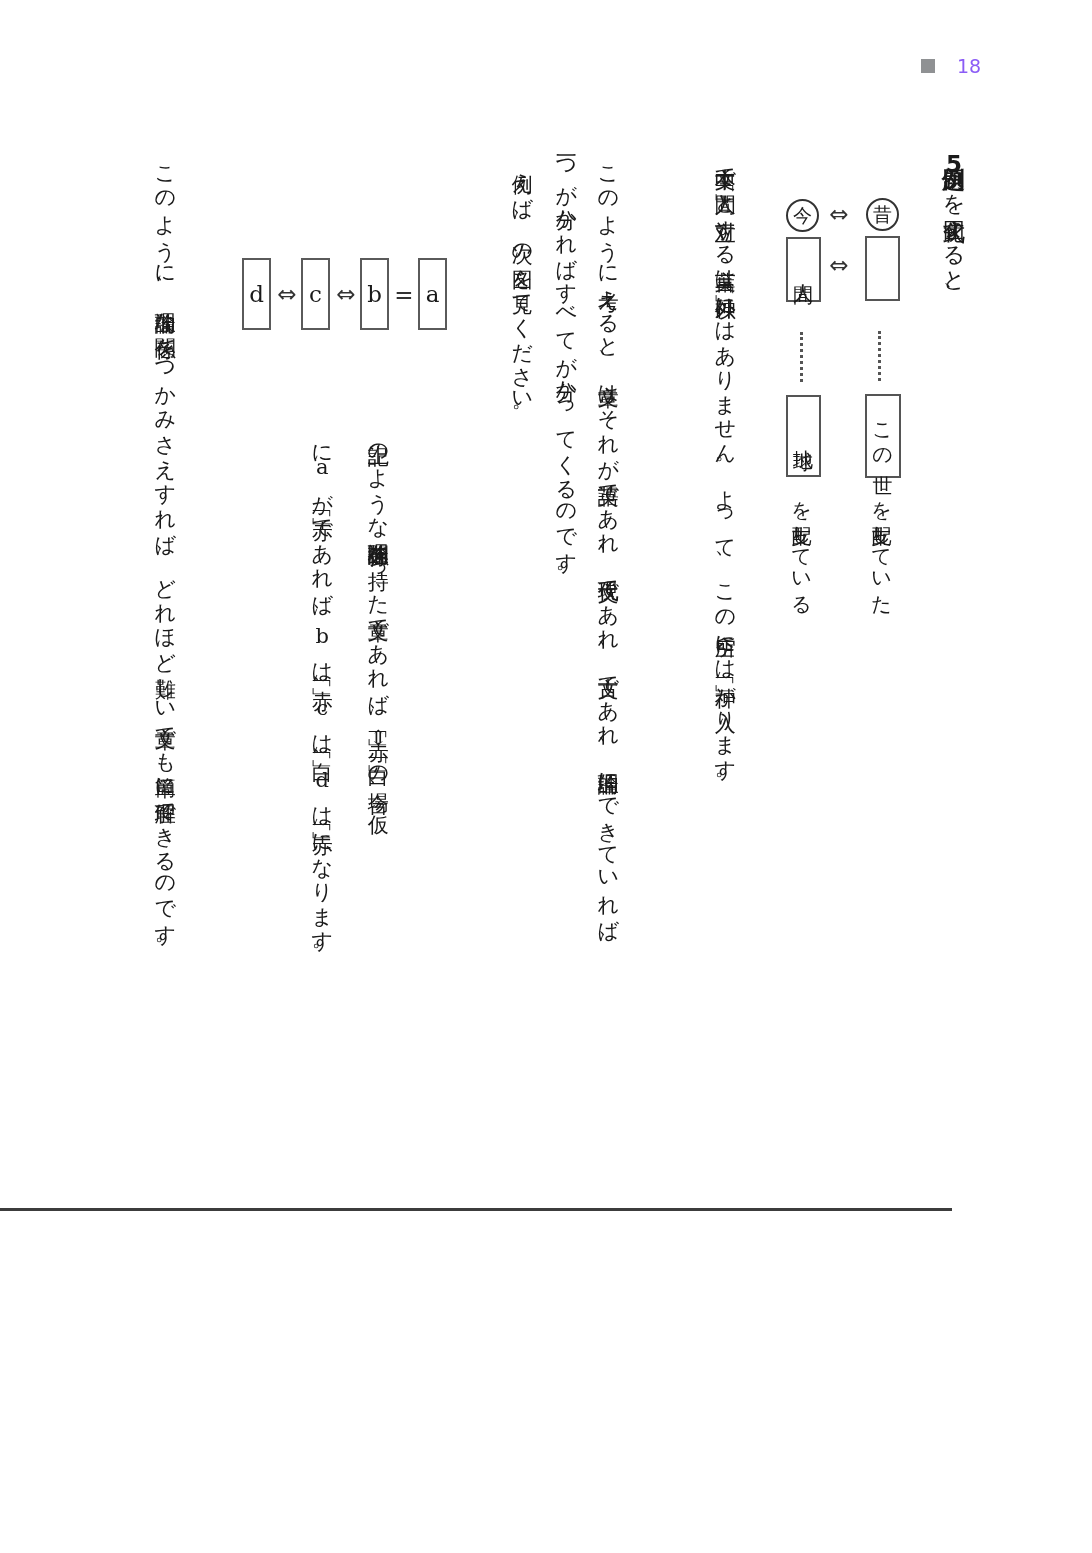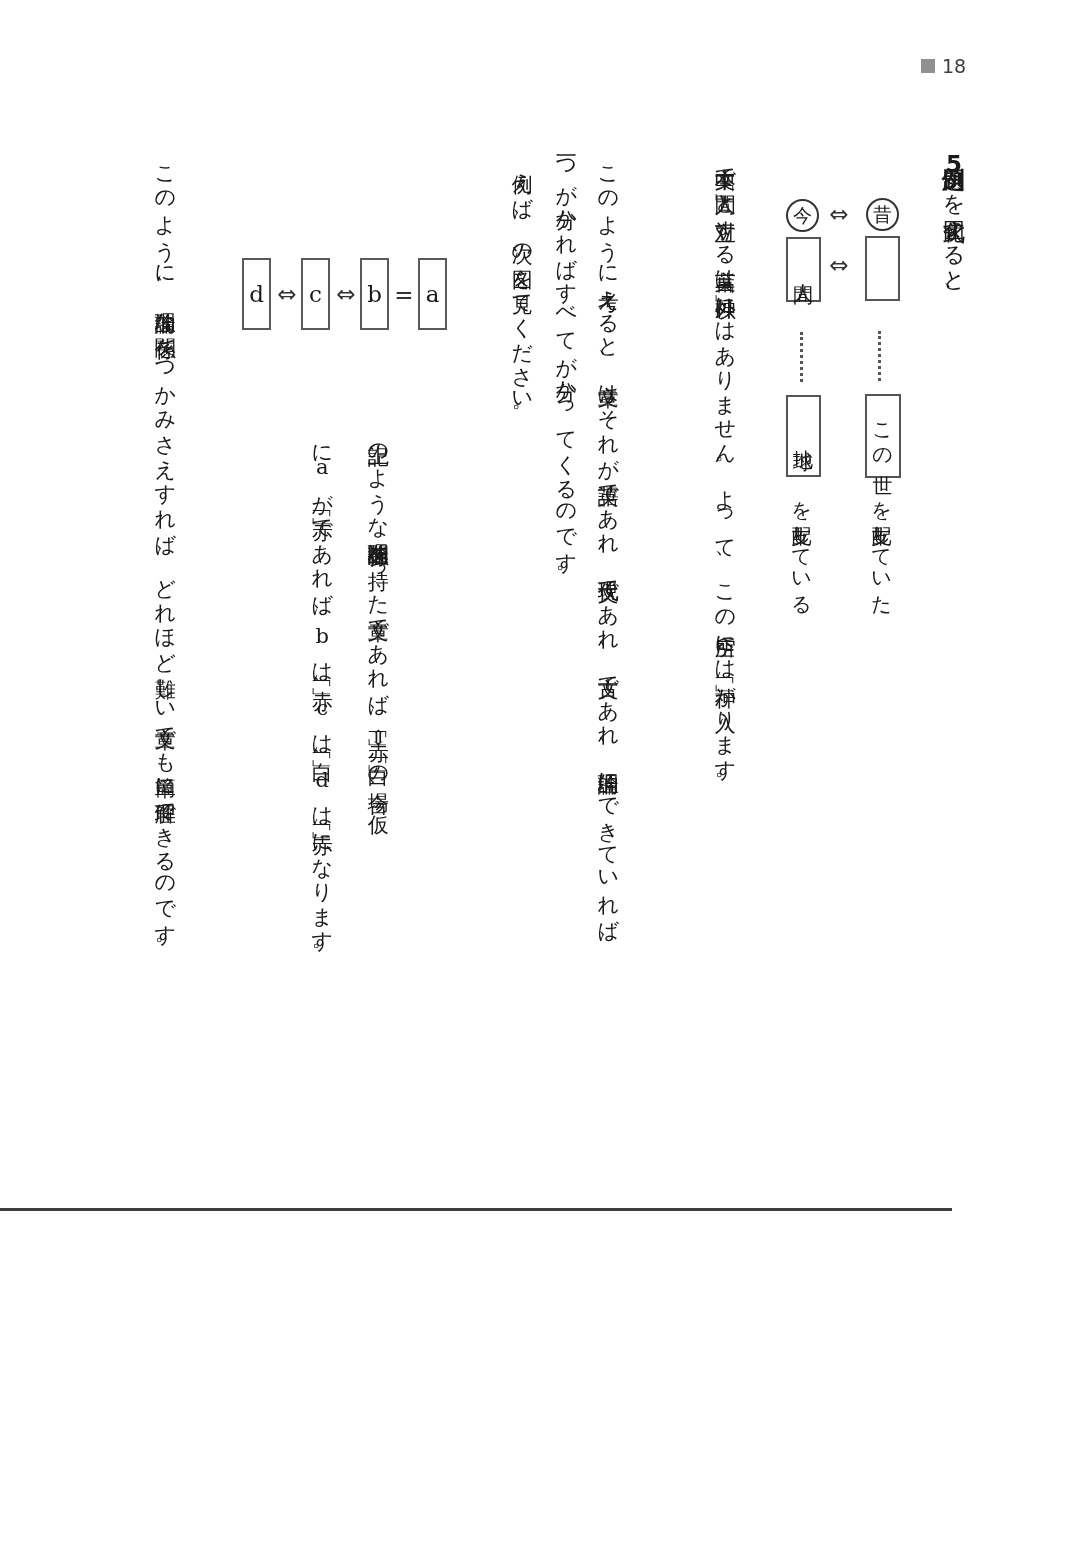--- a/index.html
+++ b/index.html
@@ -25,23 +25,23 @@
   .up{ text-orientation:upright; }
   .title-col{ font-size:22px; }
   .title-bold{
     font-family:"DejaVu Sans", sans-serif;
     font-weight:700;
     font-size:23px;
   }
   
   .pagenum{
     position:absolute; left:921px; top:55px;
-    display:flex; align-items:center; gap:7px;
+    display:flex; align-items:center; gap:22px;
     font-family:"DejaVu Sans", sans-serif;
-    font-size:19px; color:#404040;
+    font-size:19px; color:#8b5cf6;
   }
   .pagenum .sq{
     width:14px;height:14px;background:#8f9193;
   }
   
   .dbox{
     position:absolute;
     border:2px solid #555;
     background:#fff;
     display:flex;align-items:center;justify-content:center;

